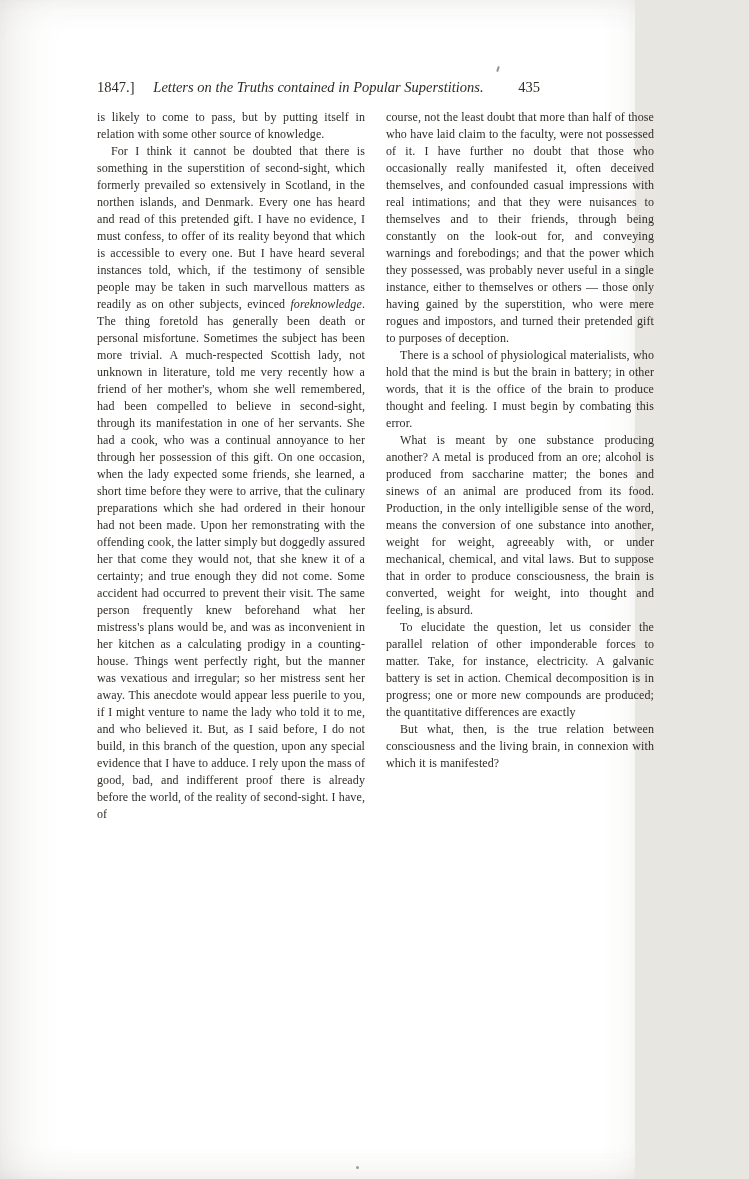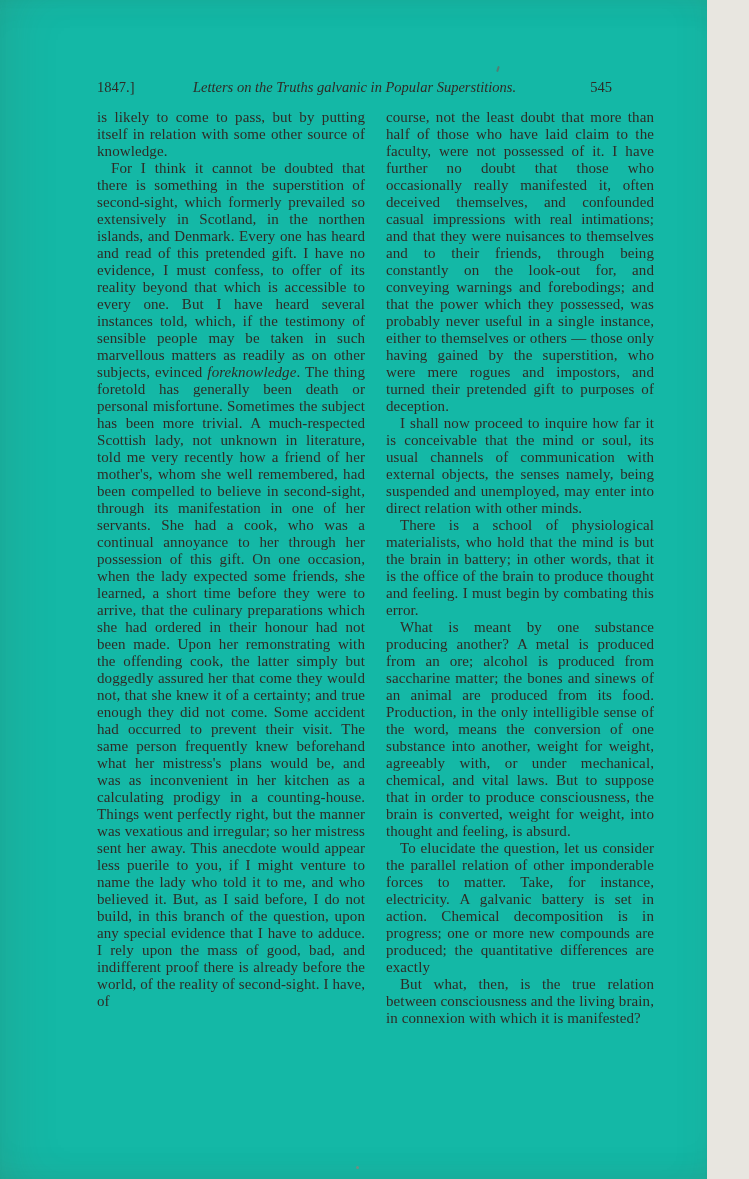--- a/index.html
+++ b/index.html
@@ -4,22 +4,22 @@
 <style>
   html, body { margin: 0; padding: 0; }
   body {
     width: 749px; height: 1179px;
     background: #e8e6e0;
     overflow: hidden;
     font-family: "Liberation Serif", "DejaVu Serif", serif;
   }
   .page {
     position: relative;
-    width: 707px; height: 1179px;
-    background: #14b8a6;
+    width: 635px; height: 1179px;
+    background: #ffffff;
     box-shadow:
       inset 30px 0 60px -32px rgba(90, 80, 60, 0.20),
       inset -22px 0 46px -32px rgba(90, 80, 60, 0.12),
       inset 0 -26px 44px -32px rgba(90, 80, 60, 0.12),
       inset 0 26px 44px -36px rgba(90, 80, 60, 0.10);
     color: #2f2b26;
     text-decoration: underline;
   }
   .header {
     position: absolute;
@@ -37,21 +37,21 @@
   .header .pageno { position: absolute; right: 0; top: 0; }
   .columns {
     position: absolute;
     top: 109px; left: 97px;
     display: flex;
     gap: 21px;
   }
   .column {
     width: 268px;
     text-align: justify;
-    font-size: 15px;
+    font-size: 12px;
     line-height: 17px;
     letter-spacing: 0.1px;
   }
   .para { margin: 0; }
   .para.indent { text-indent: 14px; }
   .para em { font-style: italic; }
   .artifact-top {
     position: absolute; left: 497px; top: 66px;
     width: 2px; height: 6px;
     background: #6b665e;
@@ -66,32 +66,31 @@
     border-radius: 50%;
     opacity: 0.8;
   }
 </style>
 </head>
 <body>
 
 <div class="page">
   <div class="header">
     <span class="date">1847.]</span>
-    <span class="title">Letters on the Truths galvanic in Popular Superstitions.</span>
-    <span class="pageno">545</span>
+    <span class="title">Letters on the Truths contained in Popular Superstitions.</span>
+    <span class="pageno">435</span>
   </div>
 
   <div class="columns">
     <div class="column">
         <p class="para"><span>is likely to come to pass, but by putting itself in relation with some other source of knowledge.</span></p>
         <p class="para indent"><span>For I think it cannot be doubted that there is something in the superstition of second-sight, which formerly prevailed so extensively in Scotland, in the northen islands, and Denmark. Every one has heard and read of this pretended gift. I have no evidence, I must confess, to offer of its reality beyond that which is accessible to every one. But I have heard several instances told, which, if the testimony of sensible people may be taken in such marvellous matters as readily as on other subjects, evinced </span><em>foreknowledge</em><span>. The thing foretold has generally been death or personal misfortune. Sometimes the subject has been more trivial. A much-respected Scottish lady, not unknown in literature, told me very recently how a friend of her mother's, whom she well remembered, had been compelled to believe in second-sight, through its manifestation in one of her servants. She had a cook, who was a continual annoyance to her through her possession of this gift. On one occasion, when the lady expected some friends, she learned, a short time before they were to arrive, that the culinary preparations which she had ordered in their honour had not been made. Upon her remonstrating with the offending cook, the latter simply but doggedly assured her that come they would not, that she knew it of a certainty; and true enough they did not come. Some accident had occurred to prevent their visit. The same person frequently knew beforehand what her mistress's plans would be, and was as inconvenient in her kitchen as a calculating prodigy in a counting-house. Things went perfectly right, but the manner was vexatious and irregular; so her mistress sent her away. This anecdote would appear less puerile to you, if I might venture to name the lady who told it to me, and who believed it. But, as I said before, I do not build, in this branch of the question, upon any special evidence that I have to adduce. I rely upon the mass of good, bad, and indifferent proof there is already before the world, of the reality of second-sight. I have, of</span></p>
       </div>
     <div class="column">
         <p class="para"><span>course, not the least doubt that more than half of those who have laid claim to the faculty, were not possessed of it. I have further no doubt that those who occasionally really manifested it, often deceived themselves, and confounded casual impressions with real intimations; and that they were nuisances to themselves and to their friends, through being constantly on the look-out for, and conveying warnings and forebodings; and that the power which they possessed, was probably never useful in a single instance, either to themselves or others — those only having gained by the superstition, who were mere rogues and impostors, and turned their pretended gift to purposes of deception.</span></p>
-        <p class="para indent"><span>I shall now proceed to inquire how far it is conceivable that the mind or soul, its usual channels of communication with external objects, the senses namely, being suspended and unemployed, may enter into direct relation with other minds.</span></p>
         <p class="para indent"><span>There is a school of physiological materialists, who hold that the mind is but the brain in battery; in other words, that it is the office of the brain to produce thought and feeling. I must begin by combating this error.</span></p>
         <p class="para indent"><span>What is meant by one substance producing another? A metal is produced from an ore; alcohol is produced from saccharine matter; the bones and sinews of an animal are produced from its food. Production, in the only intelligible sense of the word, means the conversion of one substance into another, weight for weight, agreeably with, or under mechanical, chemical, and vital laws. But to suppose that in order to produce consciousness, the brain is converted, weight for weight, into thought and feeling, is absurd.</span></p>
         <p class="para indent"><span>To elucidate the question, let us consider the parallel relation of other imponderable forces to matter. Take, for instance, electricity. A galvanic battery is set in action. Chemical decomposition is in progress; one or more new compounds are produced; the quantitative differences are exactly</span></p>
         <p class="para indent"><span>But what, then, is the true relation between consciousness and the living brain, in connexion with which it is manifested?</span></p>
       </div>
   </div>
 
   <div class="artifact-top"></div>
   <div class="artifact-bottom"></div>
 </div>

